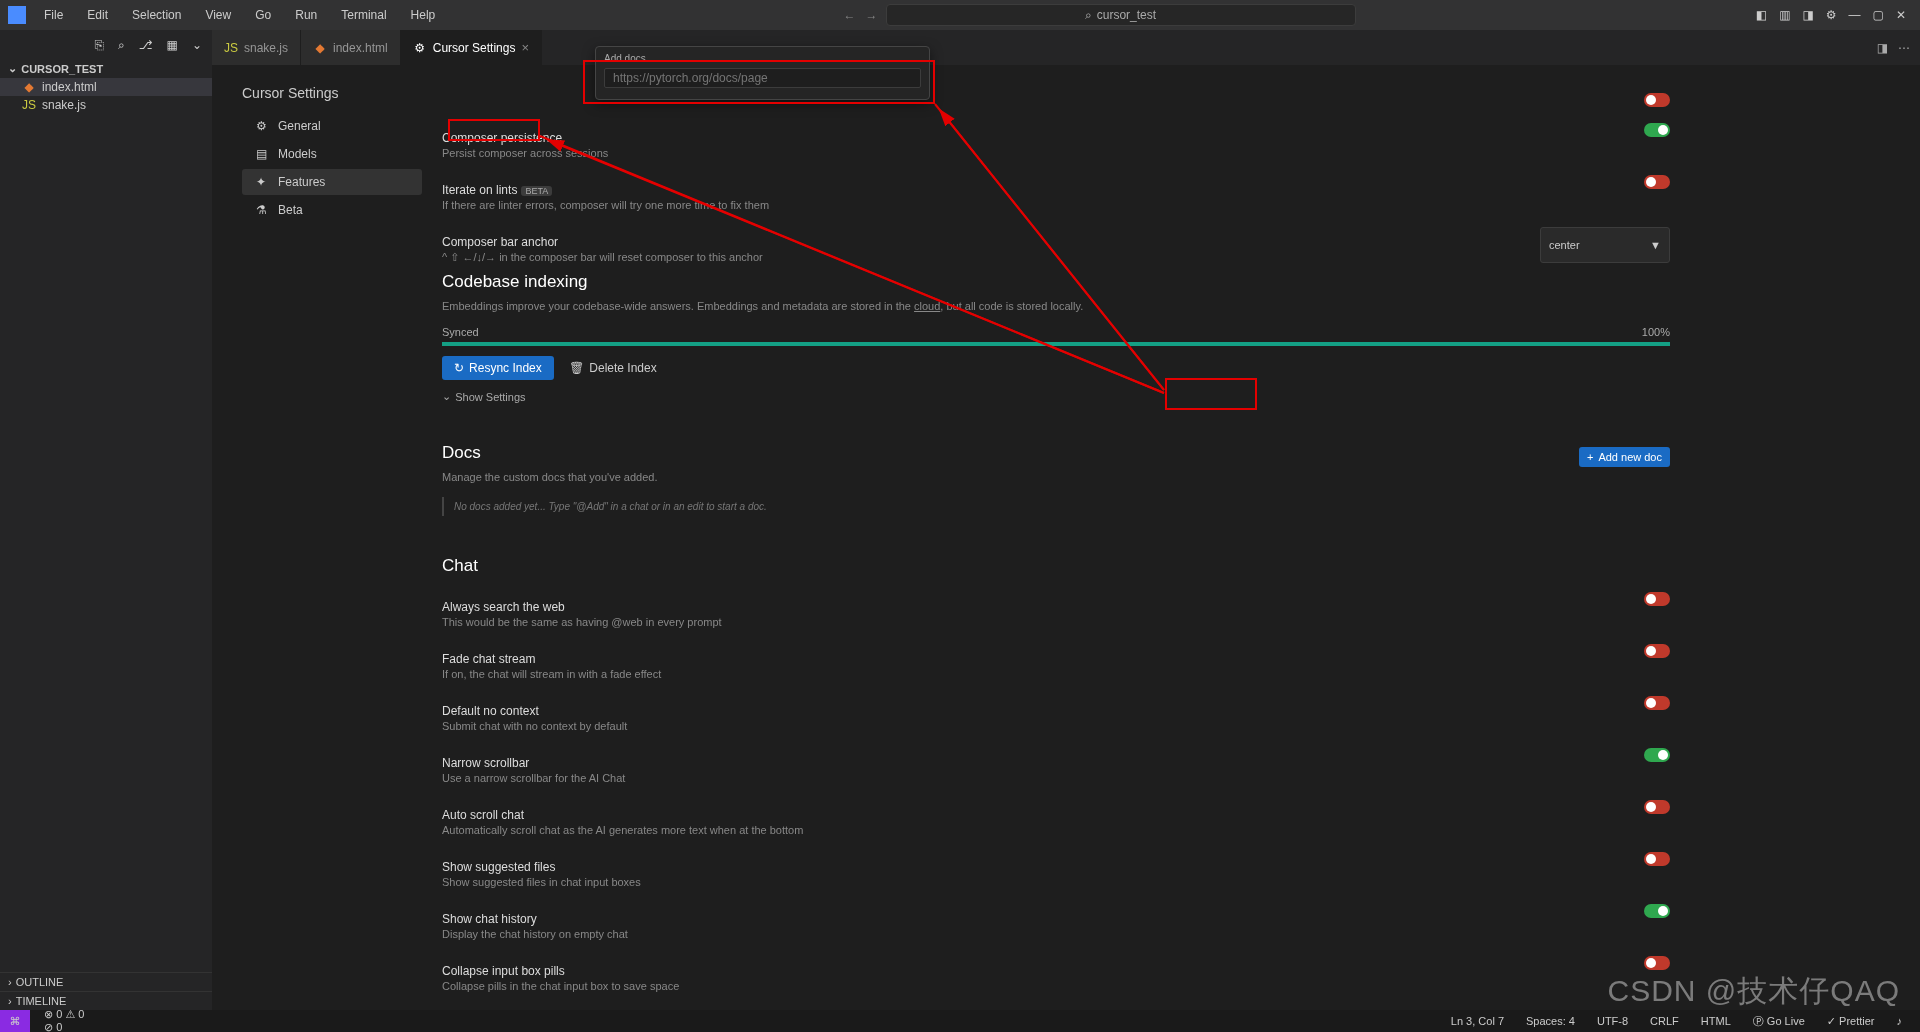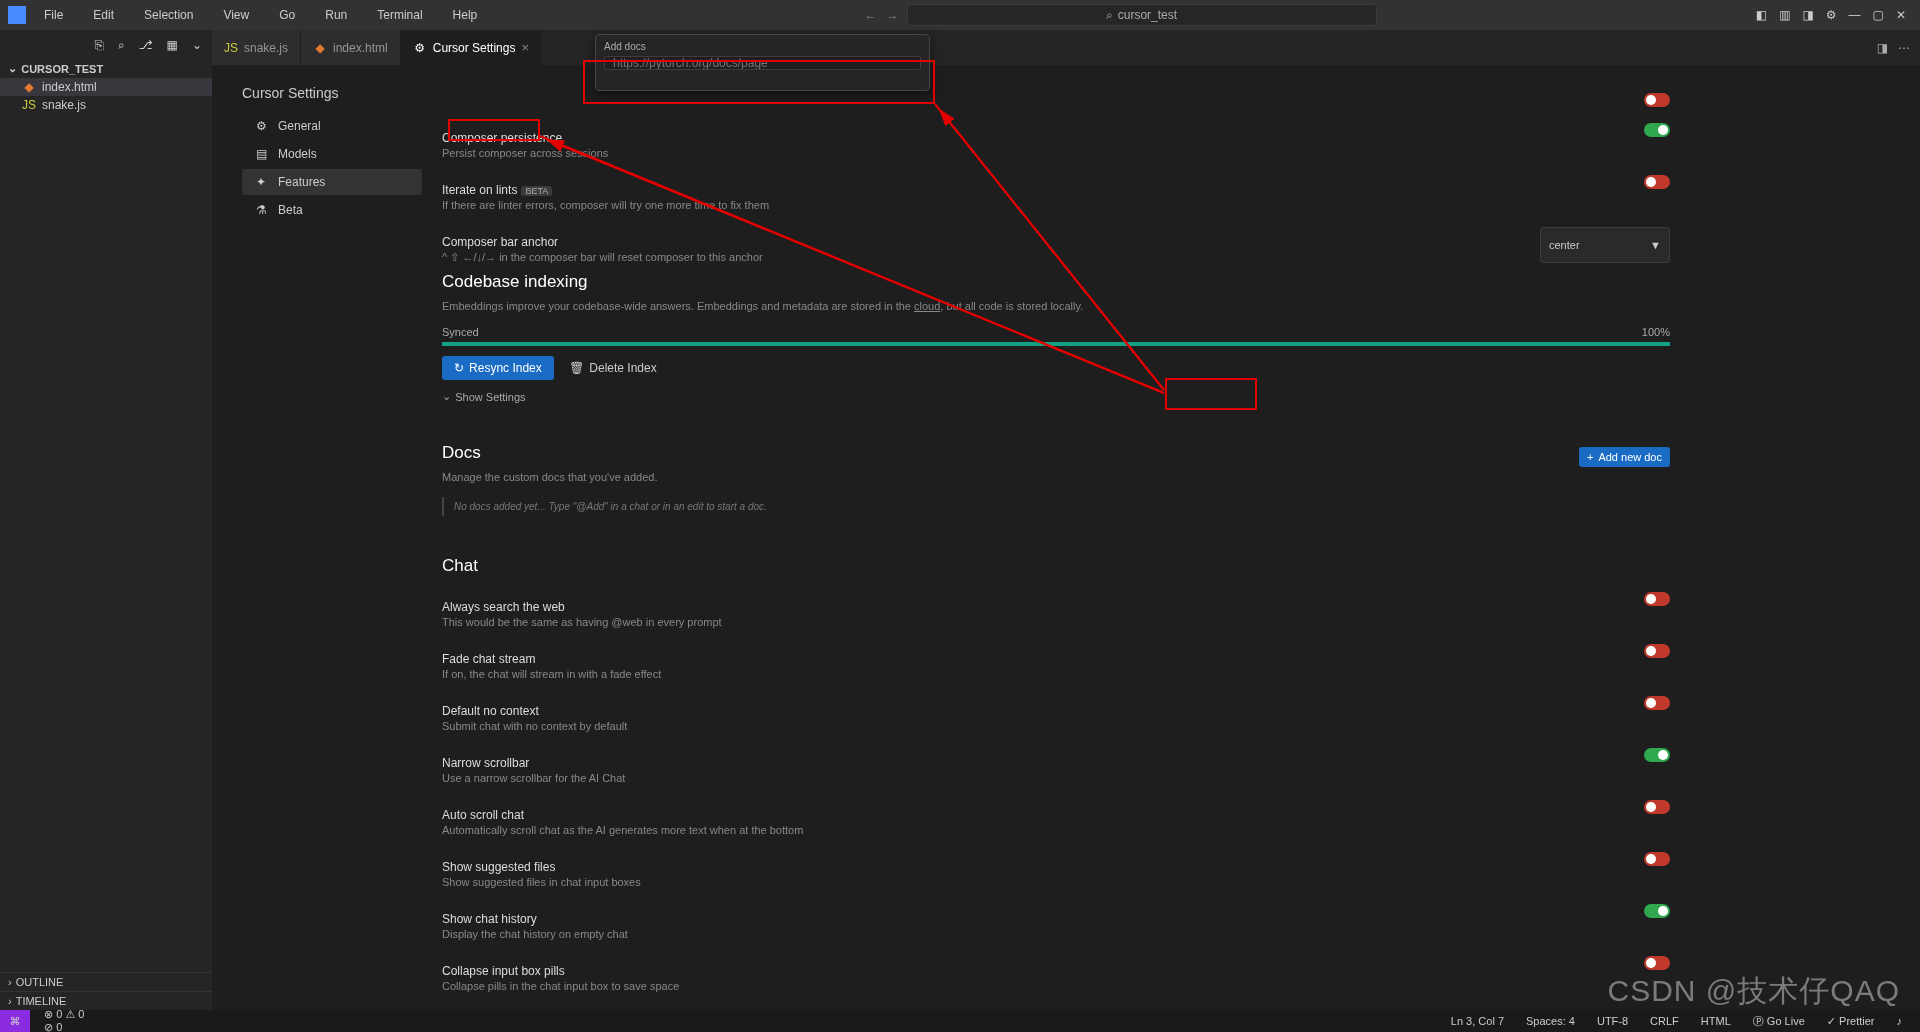--- a/index.html
+++ b/index.html
@@ -1,21 +1,21 @@
 <!DOCTYPE html>
 <html><head>
 <meta charset="utf-8">
 <style>
 * { margin:0; padding:0; box-sizing:border-box; font-family:"Segoe UI",Arial,sans-serif; }
 body { background:#1e1e1e; color:#ccc; font-size:12px; width:1920px; height:1032px; overflow:hidden; position:relative; }
 
 
 .titlebar { height:30px; background:#323233; display:flex; align-items:center; padding:0 8px; }
 .logo { width:18px; height:18px; background:#4a8cff; margin-right:10px; }
-.menu { display:flex; gap:14px; }
+.menu { display:flex; gap:8px; }
 .menu-item { padding:4px 8px; cursor:pointer; color:#ccc; font-size:12px; }
 .nav-center { flex:1; display:flex; align-items:center; justify-content:center; gap:8px; }
 .nav-arrows { display:flex; gap:10px; color:#888; }
 .search-box { width:470px; height:22px; background:#262626; border:1px solid #3c3c3c; border-radius:4px; display:flex; align-items:center; justify-content:center; color:#aaa; font-size:12px; gap:5px;}
 .title-right { display:flex; align-items:center; gap:12px; color:#ccc; padding-right:6px; }
 .title-right span, .title-right svg { cursor:pointer; }
 
 
 .main { display:flex; height:calc(100% - 30px - 22px); }
 .sidebar-col { width:212px; display:flex; flex-direction:column; background:#252526; }
@@ -72,23 +72,23 @@
 .docs-header { display:flex; justify-content:space-between; align-items:center; }
 
 
 .statusbar { height:22px; background:#1a1a1a; display:flex; align-items:center; font-size:11px; color:#ccc; }
 .status-left { display:flex; align-items:center; gap:10px; padding-left:0; }
 .remote { background:#8a2be2; height:22px; width:30px; display:flex; align-items:center; justify-content:center; }
 .status-item { display:flex; align-items:center; gap:4px; padding:0 4px;}
 .status-right { margin-left:auto; display:flex; gap:14px; padding-right:14px; }
 
 
-.popup { position:absolute; left:595px; top:34px; background:#252525; border:1px solid #454545; border-radius:4px; padding:6px 8px 20px 8px; width:335px; box-shadow:0 4px 12px rgba(0,0,0,0.5); }
+.popup { position:absolute; left:595px; top:46px; background:#252525; border:1px solid #454545; border-radius:4px; padding:6px 8px 11px 8px; width:335px; box-shadow:0 4px 12px rgba(0,0,0,0.5); }
 .popup-label { font-size:10px; color:#aaa; margin-bottom:4px; }
-.popup-input { width:100%; height:14px; background:#1e1e1e; border:1px solid #3c3c3c; border-radius:2px; padding:0 8px; color:#888; font-size:12px; }
+.popup-input { width:100%; height:20px; background:#1e1e1e; border:1px solid #3c3c3c; border-radius:2px; padding:0 8px; color:#888; font-size:12px; }
 
 
 .redbox { position:absolute; border:2px solid #e40000; pointer-events:none; }
 svg.arrow { position:absolute; pointer-events:none; }
 
 .watermark { position:absolute; right:20px; bottom:20px; font-size:30px; color:rgba(200,200,200,0.55); font-family:Arial; letter-spacing:1px; }
 
 a.link { color:#888; text-decoration:underline; }
 </style>
 </head>

